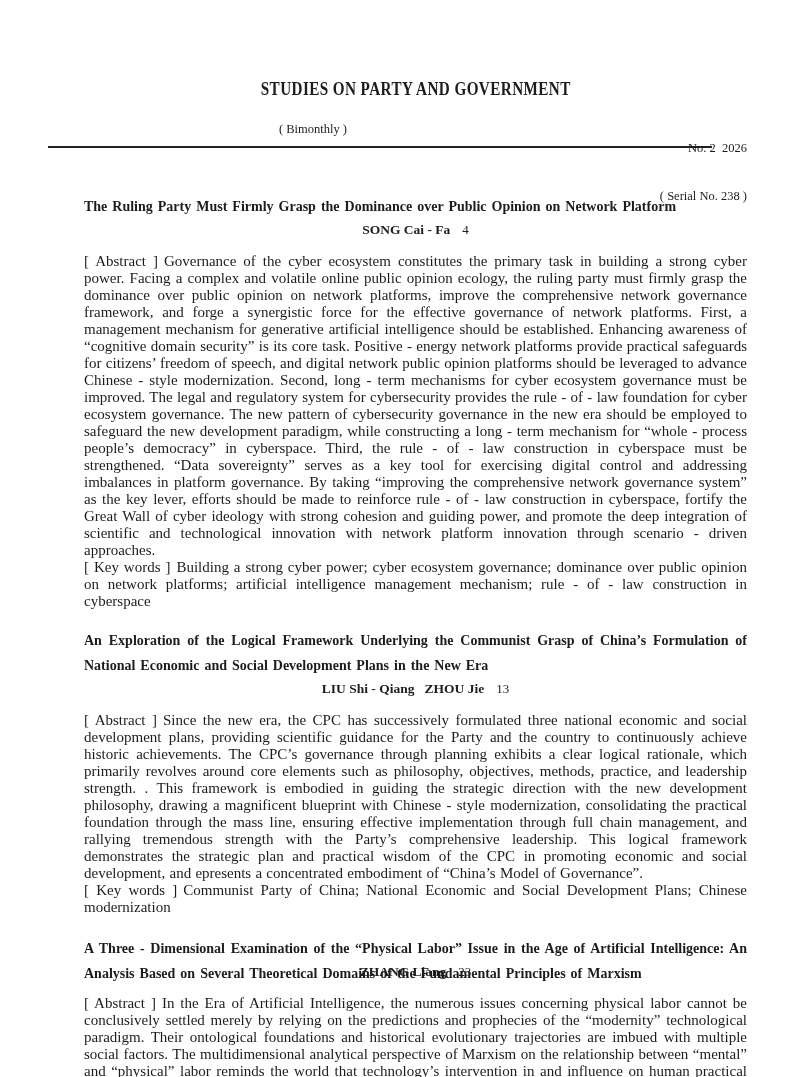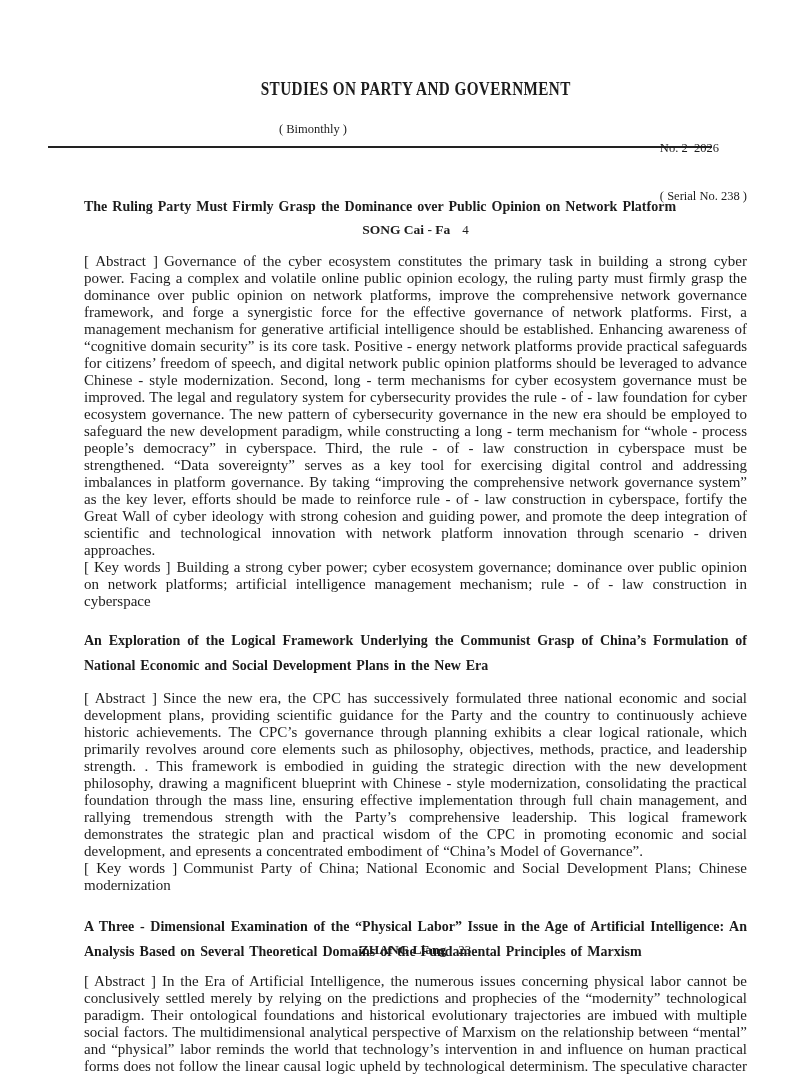--- a/index.html
+++ b/index.html
@@ -27,21 +27,21 @@
     white-space: nowrap;
   }
   .header-row { position: relative; height: 46px; text-decoration: underline; }
   .bimonthly {
     position: absolute; left: 229px; top: 22px;
     transform: translateX(-50%);
     font-size: 12.5px; white-space: pre;
   }
   .issue-block {
     position: absolute; right: 0; top: 8px;
-    font-size: 12.5px; line-height: 16px; white-space: pre;
+    text-align: right; font-size: 12.5px; line-height: 16px; white-space: pre;
   }
   .rule {
     height: 0; border-top: 2px solid #222;
     margin-left: -36px; width: 664px;
   }
   .article { margin-top: 18px; }
   .article.s1 { margin-top: 46px; }
   .article.s3 { margin-top: 20px; }
   .a-title {
     margin: 0; font-weight: bold;
@@ -86,20 +86,21 @@
 
   <section class="article s1">
     <h2 class="a-title">The Ruling Party Must Firmly Grasp the Dominance over Public Opinion on Network Platform</h2>
     <div class="a-authors"><span>SONG Cai - Fa</span><span class="pg">4</span></div>
     <p class="abstract"><span class="label">[ Abstract ]</span><span>Governance of the cyber ecosystem constitutes the primary task in building a strong cyber power. Facing a complex and volatile online public opinion ecology, the ruling party must firmly grasp the dominance over public opinion on network platforms, improve the comprehensive network governance framework, and forge a synergistic force for the effective governance of network platforms. First, a management mechanism for generative artificial intelligence should be established. Enhancing awareness of “cognitive domain security” is its core task. Positive - energy network platforms provide practical safeguards for citizens’ freedom of speech, and digital network public opinion platforms should be leveraged to advance Chinese - style modernization. Second, long - term mechanisms for cyber ecosystem governance must be improved. The legal and regulatory system for cybersecurity provides the rule - of - law foundation for cyber ecosystem governance. The new pattern of cybersecurity governance in the new era should be employed to safeguard the new development paradigm, while constructing a long - term mechanism for “whole - process people’s democracy” in cyberspace. Third, the rule - of - law construction in cyberspace must be strengthened. “Data sovereignty” serves as a key tool for exercising digital control and addressing imbalances in platform governance. By taking “improving the comprehensive network governance system” as the key lever, efforts should be made to reinforce rule - of - law construction in cyberspace, fortify the Great Wall of cyber ideology with strong cohesion and guiding power, and promote the deep integration of scientific and technological innovation with network platform innovation through scenario - driven approaches.</span></p>
     <p class="abstract keywords"><span class="label">[ Key words ]</span><span>Building a strong cyber power; cyber ecosystem governance; dominance over public opinion on network platforms; artificial intelligence management mechanism; rule - of - law construction in cyberspace</span></p>
   </section>
 
   <section class="article s2">
     <h2 class="a-title">An Exploration of the Logical Framework Underlying the Communist Grasp of China’s Formulation of National Economic and Social Development Plans in the New Era</h2>
+    <div class="a-authors"><span>LIU Shi - Qiang   ZHOU Jie</span><span class="pg">13</span></div>
     <p class="abstract"><span class="label">[ Abstract ]</span><span>Since the new era, the CPC has successively formulated three national economic and social development plans, providing scientific guidance for the Party and the country to continuously achieve historic achievements. The CPC’s governance through planning exhibits a clear logical rationale, which primarily revolves around core elements such as philosophy, objectives, methods, practice, and leadership strength. . This framework is embodied in guiding the strategic direction with the new development philosophy, drawing a magnificent blueprint with Chinese - style modernization, consolidating the practical foundation through the mass line, ensuring effective implementation through full chain management, and rallying tremendous strength with the Party’s comprehensive leadership. This logical framework demonstrates the strategic plan and practical wisdom of the CPC in promoting economic and social development, and epresents a concentrated embodiment of “China’s Model of Governance”.</span></p>
     <p class="abstract keywords"><span class="label">[ Key words ]</span><span>Communist Party of China; National Economic and Social Development Plans; Chinese modernization</span></p>
   </section>
 
   <section class="article s3">
     <h2 class="a-title">A Three - Dimensional Examination of the “Physical Labor” Issue in the Age of Artificial Intelligence: An Analysis Based on Several Theoretical Domains of the Fundamental Principles of Marxism</h2>
     <div class="a-authors"><span>ZHANG Liang</span><span class="pg">23</span></div>
     <p class="abstract"><span class="label">[ Abstract ]</span><span>In the Era of Artificial Intelligence, the numerous issues concerning physical labor cannot be conclusively settled merely by relying on the predictions and prophecies of the “modernity” technological paradigm. Their ontological foundations and historical evolutionary trajectories are imbued with multiple social factors. The multidimensional analytical perspective of Marxism on the relationship between “mental” and “physical” labor reminds the world that technology’s intervention in and influence on human practical forms does not follow the linear causal logic upheld by technological determinism. The speculative character of this technological approach aims to reduce the complexity of human social practice to simple technological attributes, thereby selectively obscuring the historical processes of the generation, development, and demise of certain labor forms—particularly the rich and vivid “non - technical” dimensions in physical labor practice, such as institutional influence mechanisms, mechanisms of cognitive genesis, and value creation structures. Therefore, the academic community’</span></p>
   </section>
 

